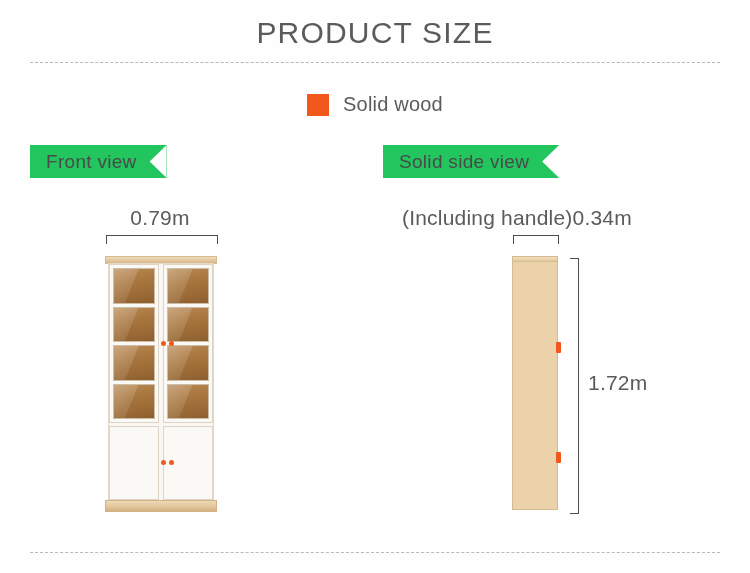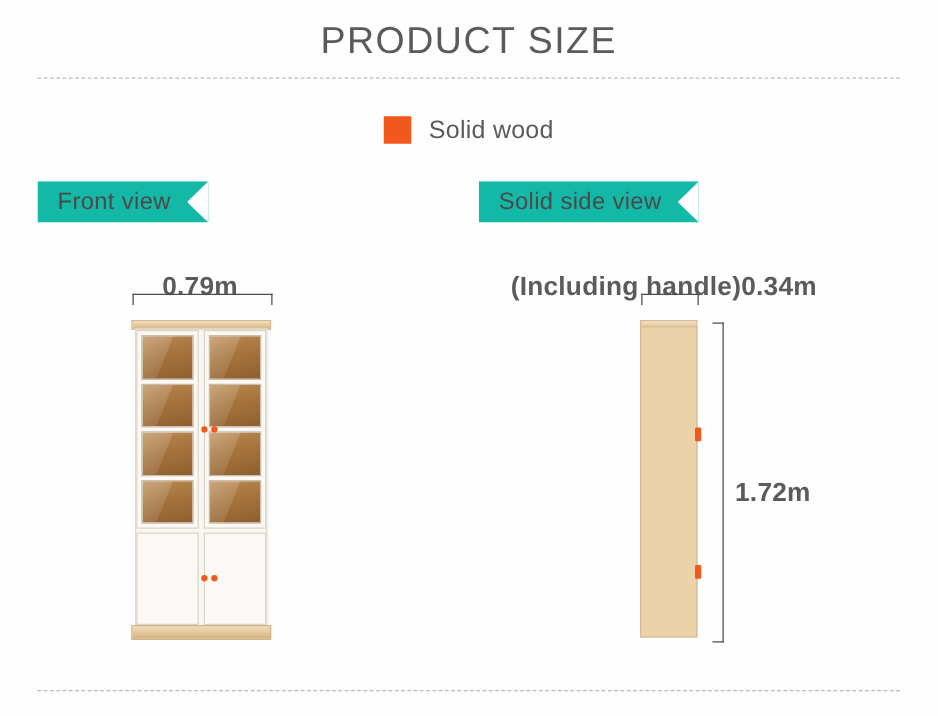--- a/index.html
+++ b/index.html
@@ -28,40 +28,40 @@
   .divider{
     position:absolute;left:30px;width:690px;height:1px;
     border-top:1px dashed #b9b9b9;
   }
   .divider.top{top:62px;}
   .divider.bottom{top:552px;}
 
   
   .legend{
     position:absolute;top:93px;left:0;width:750px;
-    display:flex;justify-content:center;
+    display:flex;align-items:center;justify-content:center;
   }
   .legend-swatch{
     width:22px;height:22px;
     background:#f2571b;
     display:inline-block;
   }
   .legend-label{
     margin-left:14px;
     font-size:20px;
     font-weight:300;
     color:#5b5b5b;
     letter-spacing:.2px;
   }
 
   
   .ribbon{
     position:absolute;
     height:33px;
-    background:#14b8a6;
+    background:#22c55e;
     display:flex;align-items:center;
     color:#4a4a4a;
     font-size:19px;
     font-weight:300;
     letter-spacing:.3px;
     -webkit-clip-path:polygon(0 0,100% 0,100% 100%,0 100%);
   }
   .ribbon .rib-text{padding-left:16px;padding-right:30px;white-space:nowrap;}
   .ribbon .notch{
     position:absolute;right:0;top:0;height:33px;width:17px;
@@ -69,28 +69,27 @@
     -webkit-clip-path:polygon(100% 0,100% 100%,0 50%);
     clip-path:polygon(100% 0,100% 100%,0 50%);
   }
   #ribbon-front{left:30px;top:145px;}
   #ribbon-side{left:383px;top:145px;}
 
   
   .dim-caption{
     position:absolute;
     font-size:21px;
-    font-weight:700;
+    font-weight:400;
     color:#5b5b5b;
     white-space:nowrap;
     letter-spacing:.2px;
-    margin-top:12px;
   }
   #cap-width{top:206px;left:106px;width:108px;text-align:center;}
-  #cap-depth{top:206px;left:402px;width:258px;text-align:center;}
+  #cap-depth{top:206px;left:402px;width:258px;text-align:left;}
   #cap-height{top:371px;left:588px;}
 
   
   .caliper-h{
     position:absolute;
     border-top:1px solid #4d4d4d;
     border-left:1px solid #4d4d4d;
     border-right:1px solid #4d4d4d;
     height:8px;
   }

